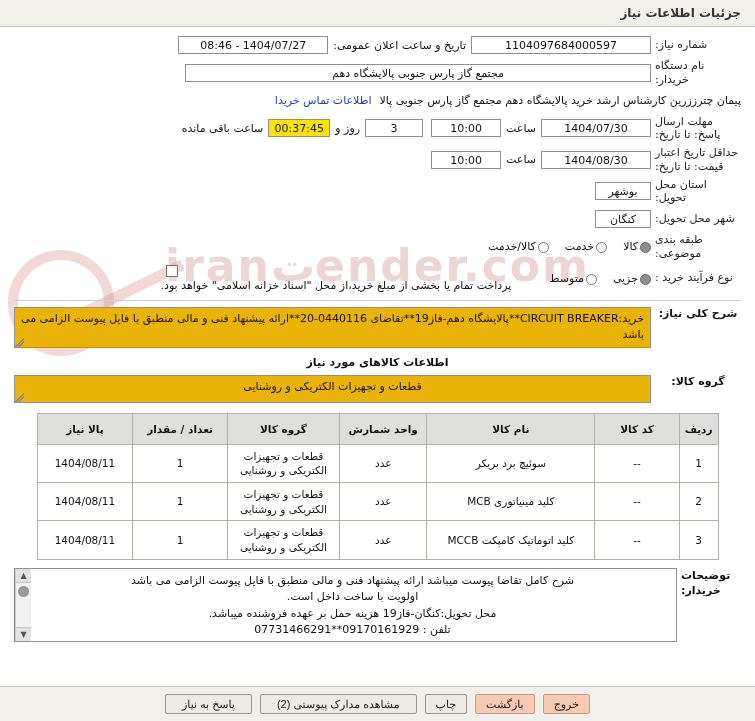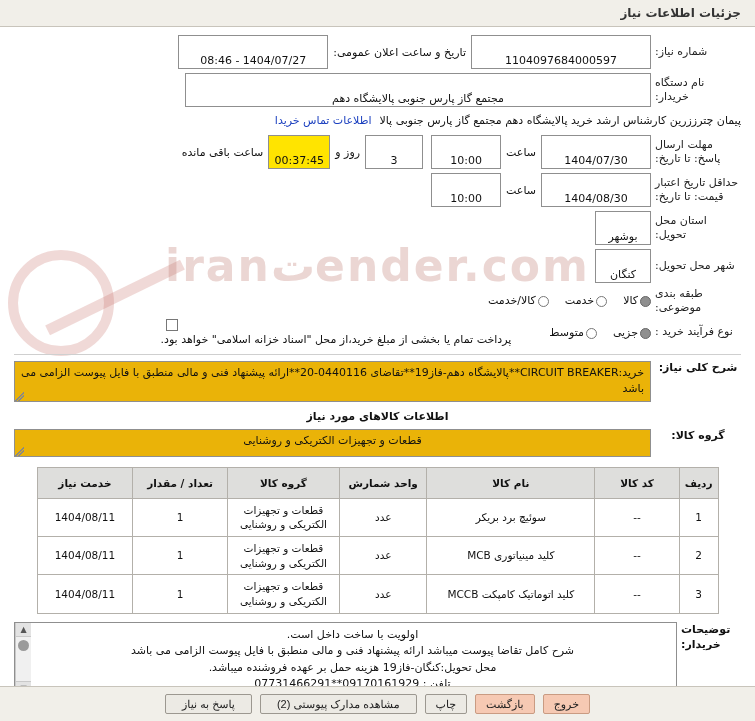--- a/index.html
+++ b/index.html
@@ -73,21 +73,21 @@
     color:#222;
     flex:none;
     line-height:1.25;
   }
   .fld{
     border:1px solid #8f8f8f;
     background:#fff;
     height:18px;
     line-height:18px;
     font-size:11px;
-    padding:16px 4px;
+    padding:0 4px;
     box-sizing:border-box;
     text-align:center;
     overflow:hidden;
     white-space:nowrap;
   }
   .fld.lft{text-align:right;}
   .mini-lbl{
     font-size:11px;
     padding:0 5px;
     white-space:nowrap;
@@ -316,21 +316,21 @@
   <div style="margin-top:10px;position:relative;z-index:6;">
     <table class="goods">
       <thead>
         <tr>
           <th style="width:34px;margin-top:8px;">ردیف</th>
           <th style="width:82px;">کد کالا</th>
           <th style="width:168px;">نام کالا</th>
           <th style="width:84px;">واحد شمارش</th>
           <th style="width:110px;">گروه کالا</th>
           <th style="width:92px;">تعداد / مقدار</th>
-          <th style="width:92px;">خدمت نیاز</th>
+          <th style="width:92px;">پالا نیاز</th>
         </tr>
       </thead>
       <tbody>
         <tr>
           <td>1</td>
           <td>--</td>
           <td class="gname">سوئیچ برد بریکر</td>
           <td>عدد</td>
           <td>قطعات و تجهیزات الکتریکی و روشنایی</td>
           <td>1</td>
@@ -360,22 +360,22 @@
 
   <div class="notes-wrap">
     <div class="notes-lbl">توضیحات خریدار:</div>
     <div class="notes-box">
       <div class="scroll">
         <div class="arrow">▲</div>
         <div class="thumb"></div>
         <div class="arrow bot">▼</div>
       </div>
       <div class="notes-inner">
+        <div>شرح کامل تقاضا پیوست میباشد ارائه پیشنهاد فنی و مالی منطبق با فایل پیوست الزامی می باشد</div>
         <div>اولویت با ساخت داخل است.</div>
-        <div>شرح کامل تقاضا پیوست میباشد ارائه پیشنهاد فنی و مالی منطبق با فایل پیوست الزامی می باشد</div>
         <div>محل تحویل:کنگان-فاز19 هزینه حمل بر عهده فروشنده میباشد.</div>
         <div>تلفن : 09170161929**07731466291</div>
       </div>
     </div>
   </div>
 
   <div class="footer">
     <button class="btn salmon">خروج</button>
     <button class="btn salmon">بازگشت</button>
     <button class="btn">چاپ</button>

